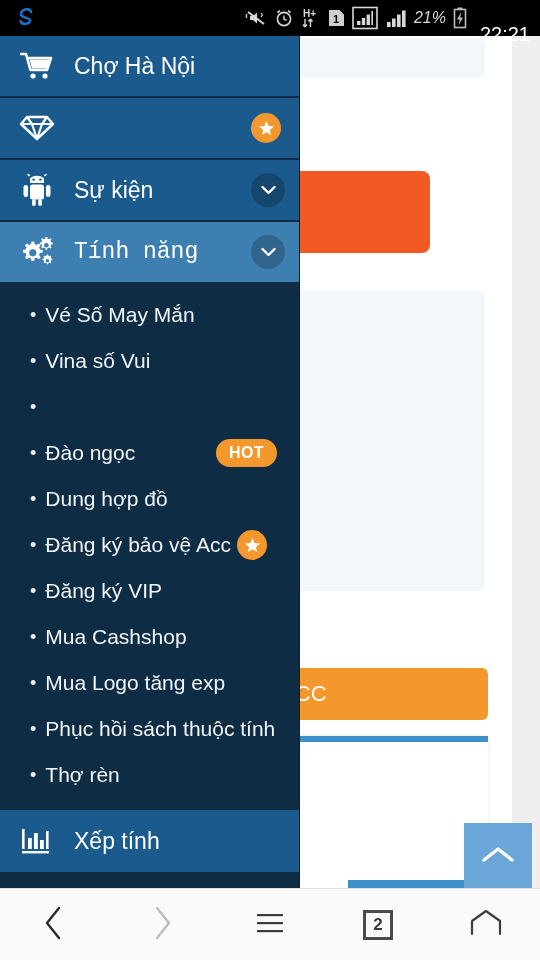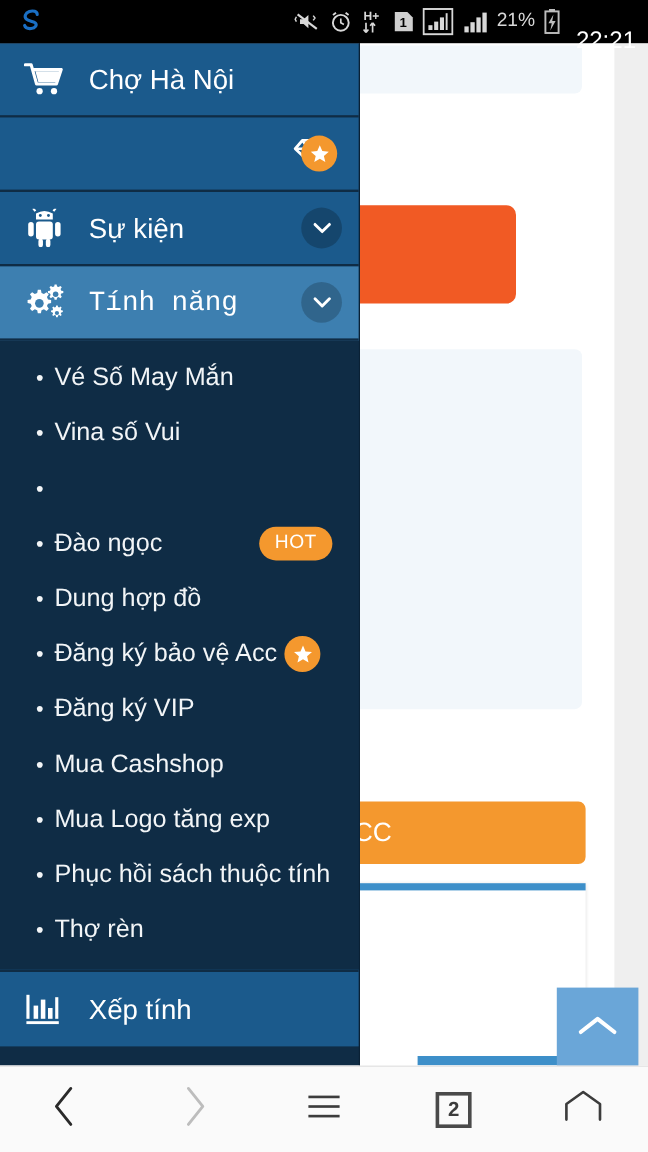--- a/index.html
+++ b/index.html
@@ -12,21 +12,21 @@
   #app { position: relative; width: 540px; height: 960px; overflow: hidden; background:#ffffff; }
 
   
   .statusbar {
     position: absolute; top: 0; left: 0; width: 540px; height: 36px;
     background: #000000; display: flex; align-items: center; z-index: 60;
   }
   .sb-logo { margin-left: 14px; width: 24px; height: 24px; display:flex; align-items:center; justify-content:center; }
   .sb-right { margin-left: auto; display: flex; align-items: center; gap: 7px; padding-right: 10px; }
   .sb-icon { display:flex; align-items:center; justify-content:center; height:26px; }
-  .sb-text { color: #d8d8d8; font-size: 16px; letter-spacing: 0; }
+  .sb-text { color: #d8d8d8; font-size: 16px; letter-spacing: 0; font-style: italic; }
   .sb-clock { color: #ffffff; font-size: 20px; margin-left: 6px; margin-top: 33px; }
 
   
   .page {
     position: absolute; top: 36px; left: 0; width: 540px; height: 852px;
     background: #ffffff; overflow: hidden; z-index: 10;
   }
   .page-inner { position: relative; width: 540px; }
   .gray-gutter {
     position:absolute; top:0; right:0; width: 28px; height: 852px; background: #efefef;
@@ -78,21 +78,20 @@
   
   .drawer {
     position: absolute; top: 36px; left: 0; width: 300px; height: 852px;
     background: #0f2c45; z-index: 40; overflow: hidden;
     border-right: 1px solid #0a2135;
   }
   .menu-row {
     position: relative; height: 62px; background: #1b5a8c;
     display: flex; align-items: center;
     border-bottom: 2px solid #0f2c45;
-    justify-content: flex-end;
   }
   .menu-row.active { background: #3d7fb0; font-family: Liberation Mono, monospace; }
   .menu-icon {
     width: 74px; display: flex; align-items: center; justify-content: center; flex: 0 0 74px;
   }
   .menu-label { color: #ffffff; font-size: 23px; flex: 1 1 auto; }
   .menu-badge {
     position: absolute; right: 18px; top: 50%; transform: translateY(-50%);
     width: 30px; height: 30px; border-radius: 50%; background: #f4982e;
     display: flex; align-items: center; justify-content: center;
@@ -110,21 +109,21 @@
     padding-left: 30px; color: #f2f5f7; font-size: 21px;
   }
   .sub-bullet { margin-right: 9px; font-size: 18px; line-height: 1; }
   .sub-badge-star {
     position: absolute; right: 32px; top: 50%; transform: translateY(-50%);
     width: 30px; height: 30px; border-radius: 50%; background: #f4982e;
     display: flex; align-items: center; justify-content: center;
   }
   .sub-badge-hot {
     position: absolute; right: 22px; top: 50%; transform: translateY(-50%);
-    background: #f4982e; color: #ffffff; font-size: 16px; font-weight: 400;
+    background: #f4982e; color: #ffffff; font-size: 16px; font-weight: 700;
     border-radius: 16px; padding: 5px 13px; letter-spacing: .4px;
   }
   .menu-footer-row {
     height: 64px; background: #1b5a8c; display: flex; align-items: center;
     border-top: 2px solid #0f2c45;
   }
 
   
   .bottomnav {
     position: absolute; bottom: 0; left: 0; width: 540px; height: 72px;

